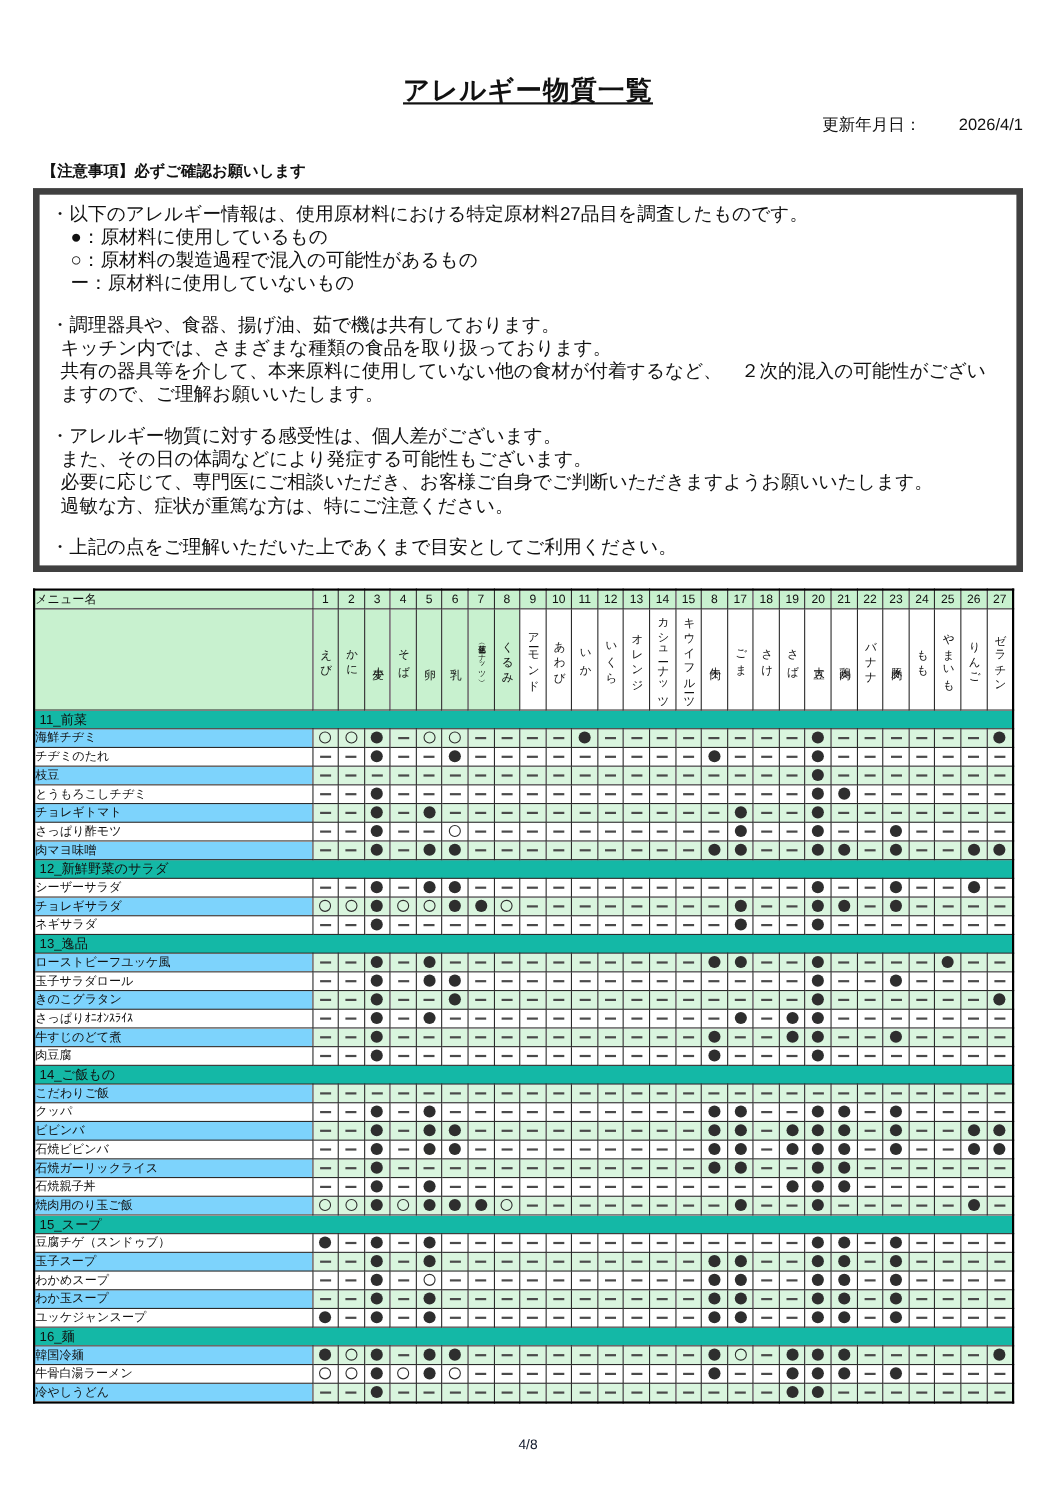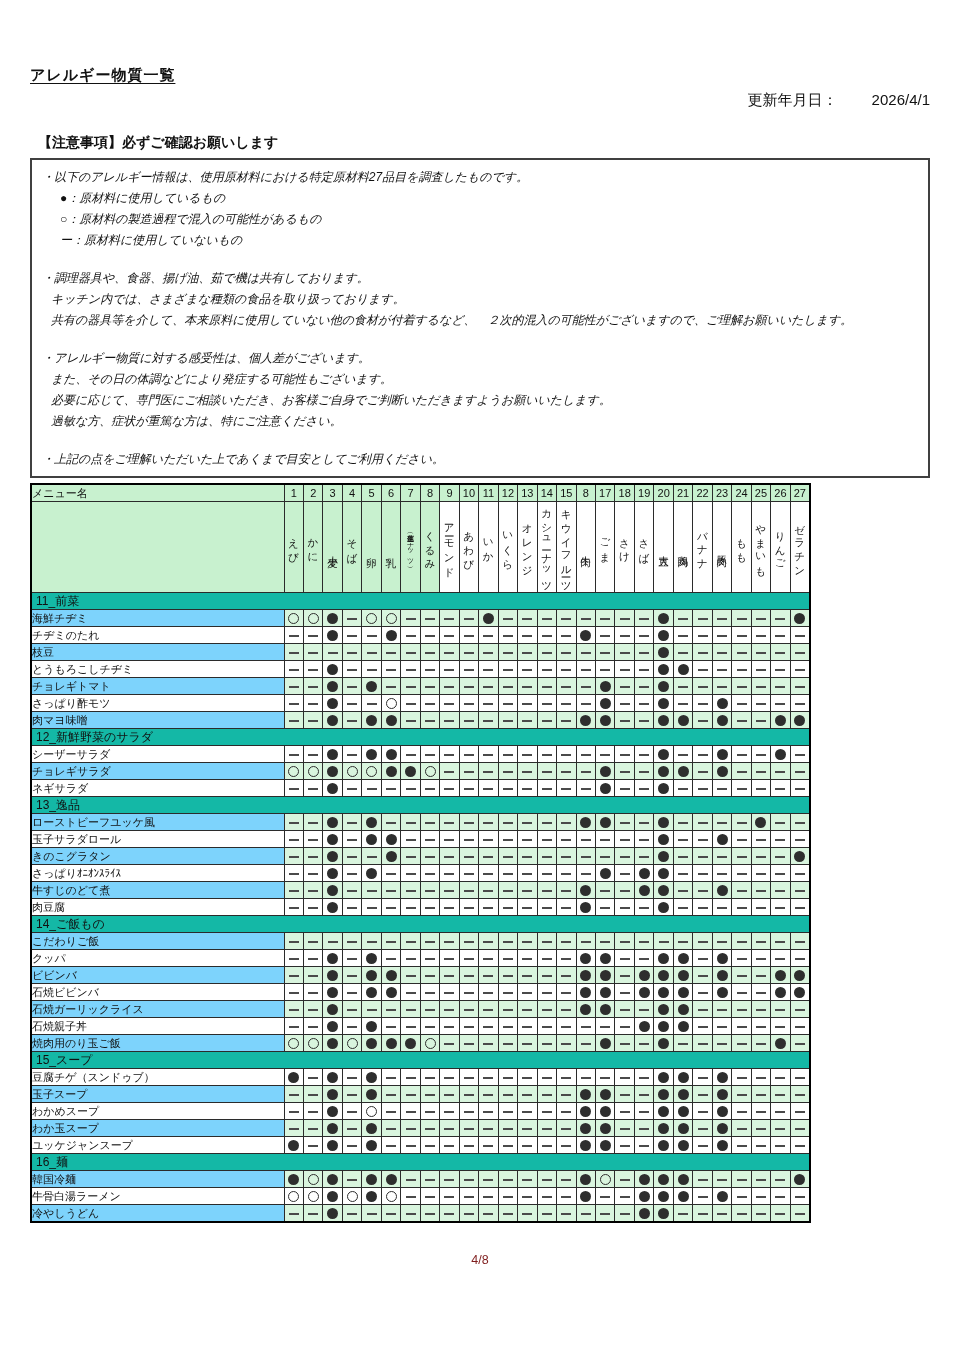--- a/index.html
+++ b/index.html
@@ -3,35 +3,35 @@
 <meta charset="utf-8">
 <style>
   html,body{margin:0;padding:0;background:#fff;}
   body{
     width:960px;height:1357px;overflow:hidden;
     font-family:"Liberation Sans","DejaVu Sans",sans-serif;
     color:#111;-webkit-font-smoothing:antialiased;
   }
   .page{padding:0 30px;}
   .title{
-    margin:66px 0 0 0;font-size:15px;font-weight:bold;
+    margin:66px 0 0 0;text-align:center;font-size:24px;font-weight:bold;
     text-decoration:underline;text-underline-offset:3px;letter-spacing:1px;
   }
   .updated{margin-top:6px;text-align:right;font-size:15px;}
   .updated .lbl{margin-right:34px;}
   .caution{margin:24px 0 6px 8px;font-size:14px;font-weight:bold;}
   .notebox{
-    border:2px solid #404040;padding:7px 12px 6px 10px;font-size:12px;line-height:21px;font-style:italic;
+    border:6px solid #404040;padding:7px 12px 6px 10px;font-size:17px;line-height:21px;
   }
   .note-flush{margin-left:0;}
   .note-legend{margin-left:18px;}
   .note-cont{margin-left:9px;}
   .note-gap{height:17px;}
   table.alg{
-    margin-top:5px;border-collapse:collapse;table-layout:fixed;width:781px;
+    margin-top:15px;border-collapse:collapse;table-layout:fixed;width:892px;
     border:2px solid #000;
     padding-left:20px;
   }
   table.alg td{
     border:1px solid #2b2b2b;height:16px;padding:0;font-size:11px;line-height:15px;
     overflow:hidden;white-space:nowrap;
   }
   td.menuh{background:#c8f1cf;padding-left:4px;border-right:2px solid #000;}
   td.num{background:#c8f1cf;text-align:center;}
   td.menublank{background:#c8f1cf;border-right:2px solid #000;border-bottom:2px solid #000;}
@@ -44,21 +44,21 @@
   .vt.sm{font-size:7px;letter-spacing:0;}
   tr.sec td{background:#14b8a6;padding-left:4px;font-size:12px;}
   tr.rg td{background:#d9f5de;}
   tr.rw td{background:#fff;}
   tr.rg td.mn{background:#7dd3fc;}
   td.mn{padding-left:4px;border-right:2px solid #000;}
   td.sym{text-align:center;vertical-align:middle;}
   .dot{display:inline-block;width:11px;height:11px;border-radius:50%;background:#2e2e2e;vertical-align:middle;}
   .ring{display:inline-block;width:11px;height:11px;border-radius:50%;border:1.5px solid #2e2e2e;box-sizing:border-box;background:transparent;vertical-align:middle;}
   .dash{display:inline-block;width:10px;height:2px;background:#4a4a4a;vertical-align:middle;}
-  .footer{margin-top:30px;text-align:center;font-size:12.5px;color:#7f1d1d;}
+  .footer{margin-top:30px;text-align:center;font-size:12.5px;color:#0f172a;}
 </style>
 </head>
 <body>
 
 <div class="page">
   <h1 class="title">アレルギー物質一覧</h1>
   <div class="updated">
     <span class="lbl">更新年月日：</span><span>2026/4/1</span>
   </div>
   <div class="caution">【注意事項】必ずご確認お願いします</div>

